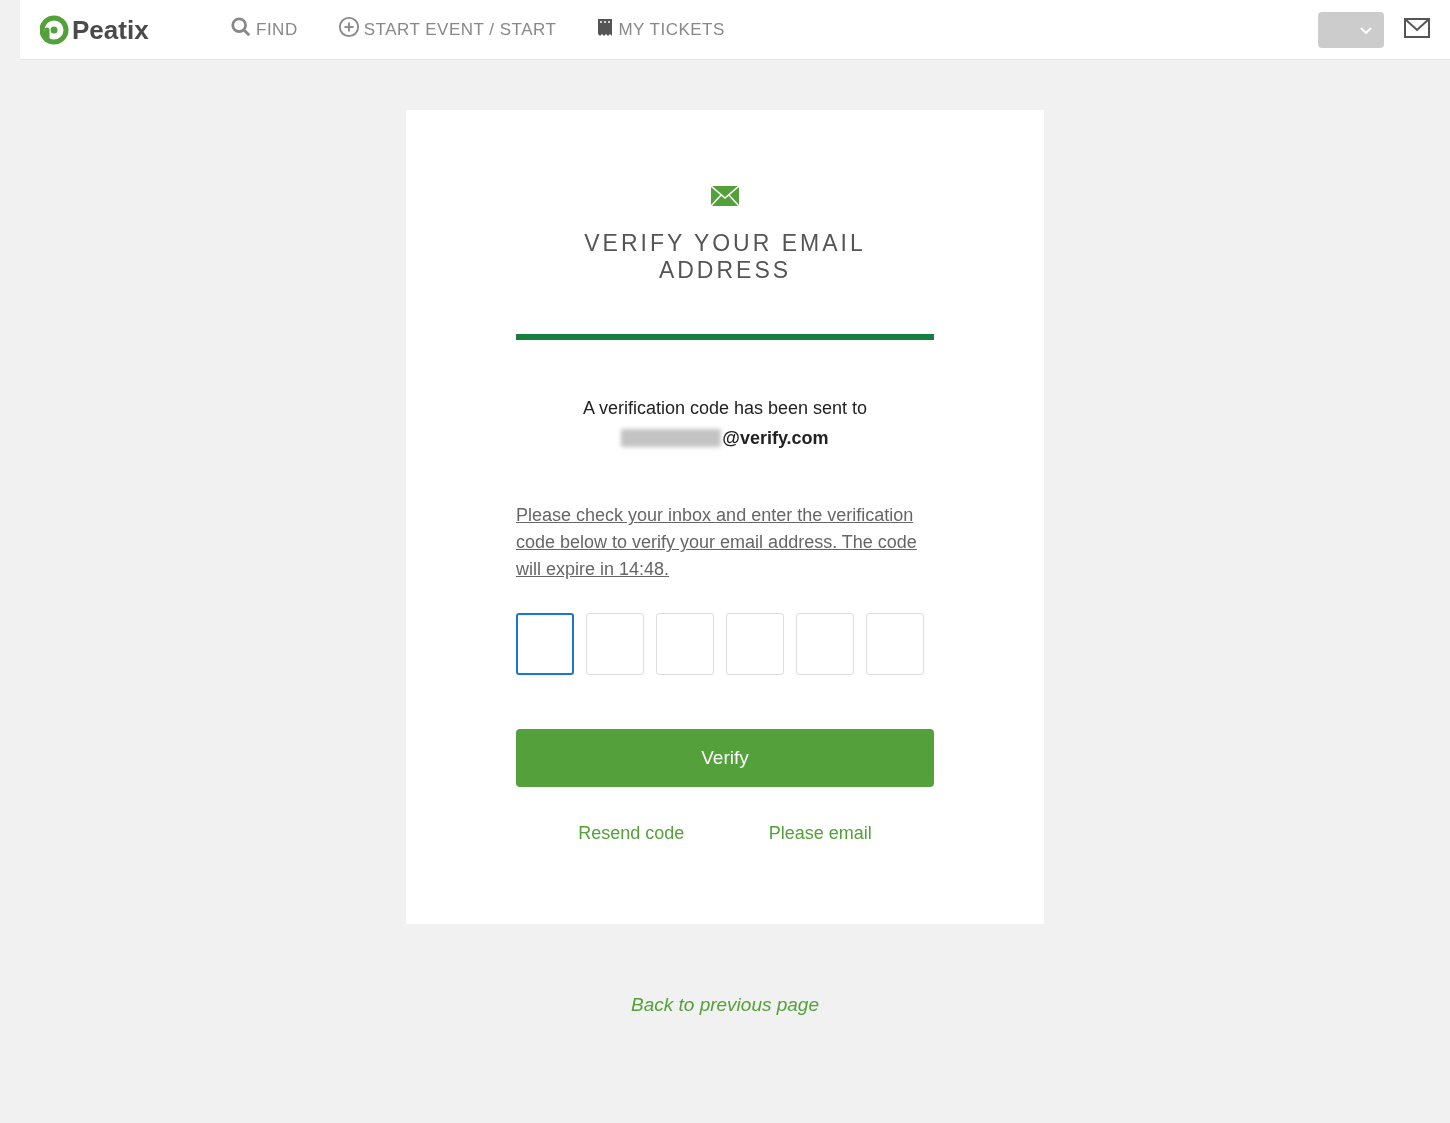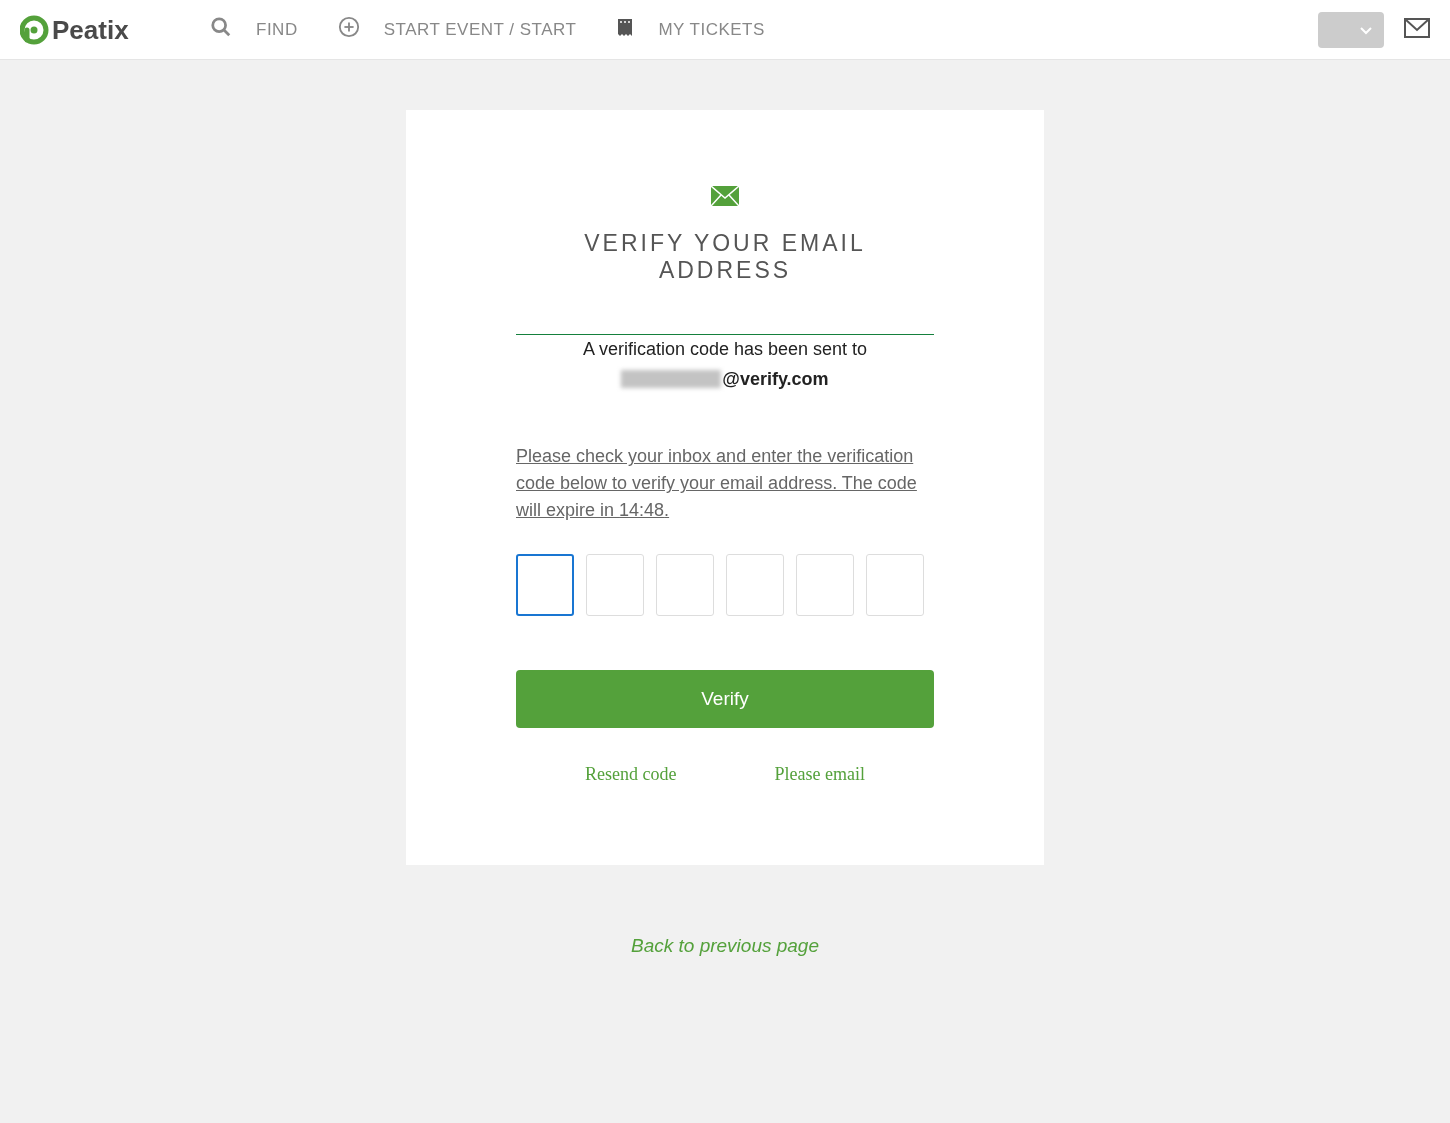--- a/index.html
+++ b/index.html
@@ -14,20 +14,21 @@
       color: #333;
     }
     
     .header {
       background: #fff;
       border-bottom: 1px solid #e5e5e5;
       height: 60px;
       display: flex;
       align-items: center;
       padding: 0 20px;
+      margin-left: 20px;
     }
     
     .logo {
       display: flex;
       align-items: center;
       margin-right: 30px;
     }
     
     .logo-icon {
       display: inline-flex;
@@ -36,21 +37,21 @@
     .nav {
       display: flex;
       align-items: center;
       gap: 40px;
       flex: 1;
     }
     
     .nav-item {
       display: flex;
       align-items: center;
-      gap: 24px;
+      gap: 4px;
       color: #888;
       font-size: 17px;
       font-weight: 400;
       cursor: pointer;
       letter-spacing: 0.5px;
     }
     
     .nav-item svg {
       flex-shrink: 0;
     }
@@ -91,37 +92,38 @@
     
     .card {
       background: #fff;
       width: 638px;
       padding: 76px 110px 80px;
     }
     
     .card-header {
       text-align: center;
       padding-bottom: 50px;
-      border-bottom: 1px solid #15803d;
+      border-bottom: 6px solid #15803d;
     }
     
     .envelope-icon {
       margin-bottom: 20px;
       display: inline-block;
     }
     
     .card-title {
       font-size: 23px;
       font-weight: 400;
       letter-spacing: 3px;
       color: #555;
     }
     
     .sent-text {
       text-align: center;
+      margin-top: 54px;
       font-size: 18px;
       color: #222;
       line-height: 1.6;
     }
     
     .email-display {
       font-weight: 700;
       display: inline-flex;
       align-items: center;
       vertical-align: middle;
@@ -181,21 +183,20 @@
       display: flex;
       justify-content: space-around;
       margin-top: 36px;
       padding: 0 20px;
     }
     
     .action-link {
       color: #54a13b;
       font-size: 18px;
       cursor: pointer;
-      font-family: Liberation Serif, serif;
     }
     
     .back-link {
       color: #54a13b;
       font-size: 19px;
       cursor: pointer;
       margin-top: 70px;
       font-style: italic;
     }
   </style>

